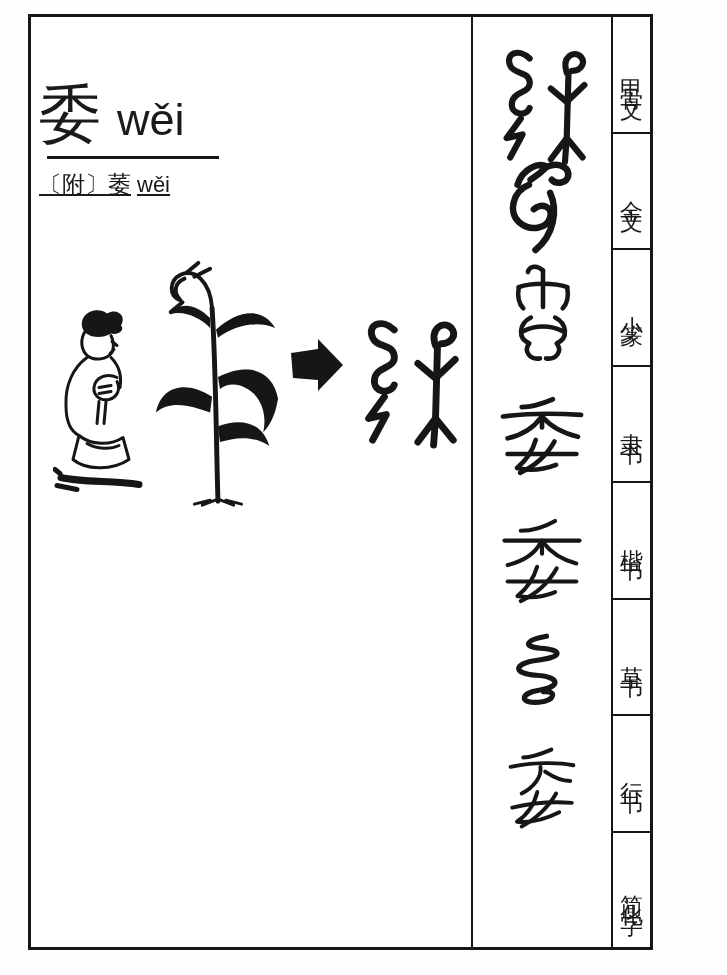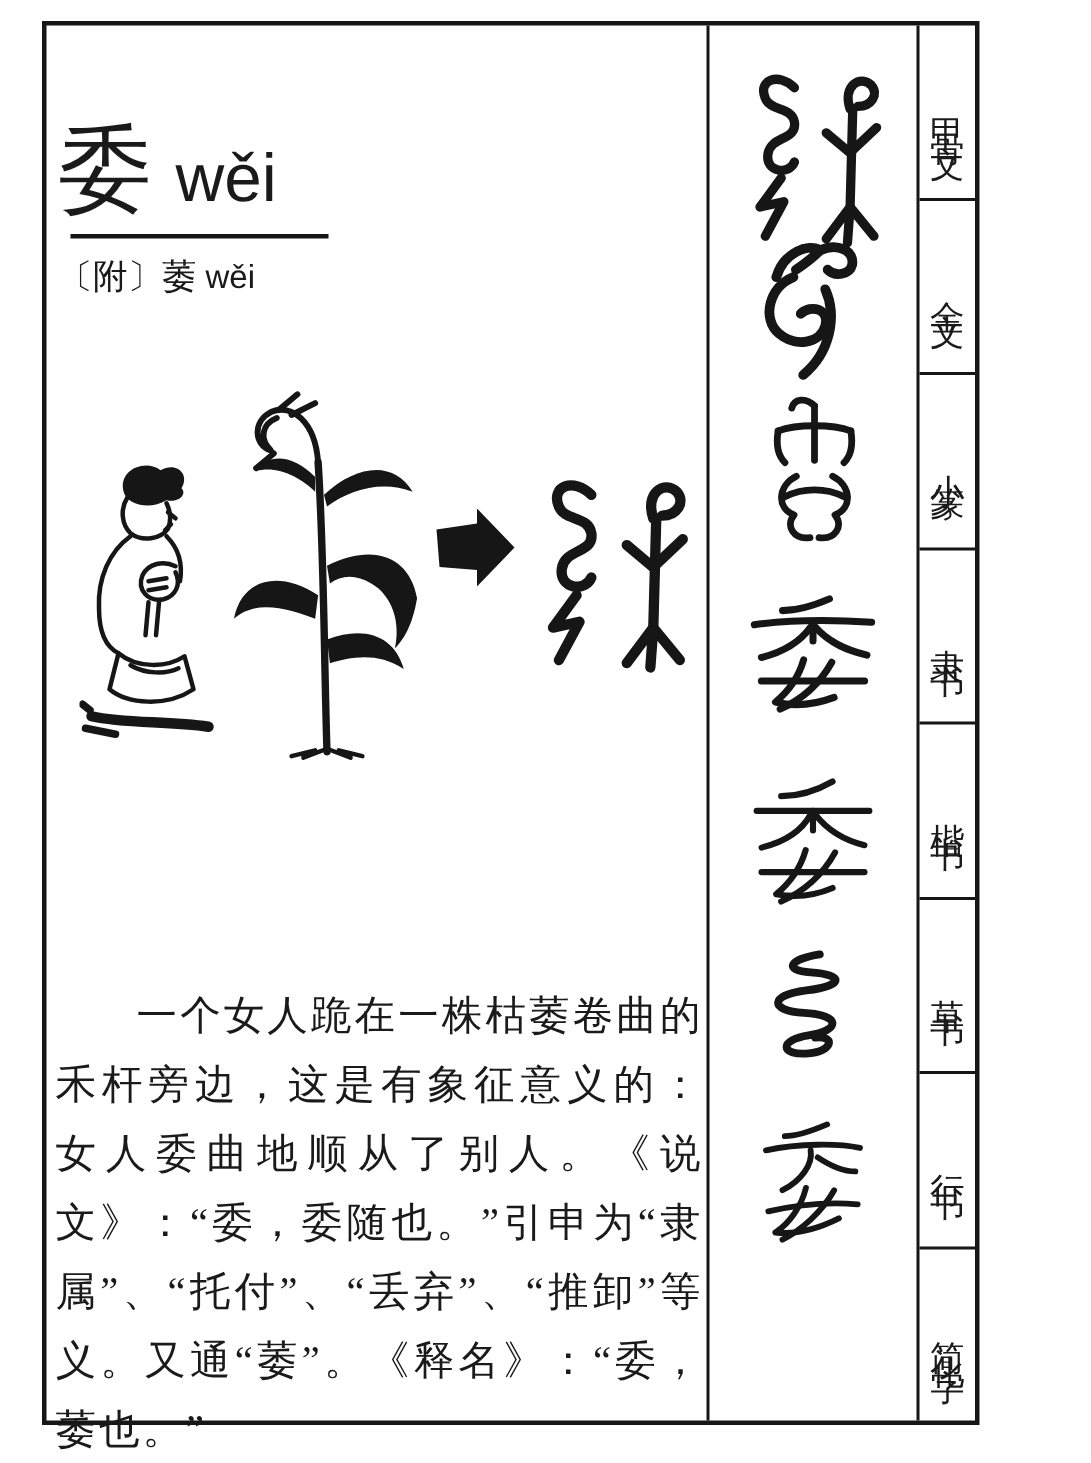--- a/index.html
+++ b/index.html
@@ -11,21 +11,21 @@
   .frame{
     position:absolute;left:28px;top:14px;width:625px;height:936px;
     border:3px solid #161616;box-sizing:border-box;display:flex;background:#fff;
   }
   
   .main{width:440px;position:relative;box-sizing:border-box;}
   .headword{position:absolute;left:8px;top:66px;display:flex;align-items:baseline;}
   .headword .char{font-size:62px;line-height:1;font-family:"Liberation Serif",serif;}
   .headword .pinyin{font-size:45px;line-height:1;margin-left:16px;font-family:"Liberation Sans",sans-serif;}
   .head-rule{position:absolute;left:16px;top:139px;width:172px;height:3px;background:#161616;}
-  .variant{position:absolute;left:8px;top:152px;font-size:23px;}
+  .variant{position:absolute;left:8px;top:152px;font-size:23px;text-decoration:underline;}
   .variant .vp{font-family:"Liberation Sans",sans-serif;font-size:22px;margin-left:6px;}
   .illustration{position:absolute;left:10px;top:240px;width:428px;height:250px;}
   .illustration svg{position:absolute;}
   .para{
     position:absolute;left:6px;top:610px;width:432px;
     font-size:27px;line-height:46px;letter-spacing:2px;
     text-indent:2em;text-align:justify;
   }
   
   .scripts{width:140px;border-left:2px solid #161616;position:relative;box-sizing:border-box;}
@@ -120,21 +120,20 @@
 
       <svg style="left:248px;top:80px" width="56" height="56" viewBox="0 0 56 54">
         <polygon class="ink-fill" points="2,15 29,11 29,1 54,27 29,53 29,42 4,40"></polygon>
       </svg>
 
       <svg style="left:308px;top:52px" width="118" height="152" viewBox="0 0 120 140">
         <use href="#sym-oracle"></use>
       </svg>
     </div>
 
-    <p class="para">一个女人跪在一株枯萎卷曲的禾杆旁边，这是有象征意义的：女人委曲地顺从了别人。《说文》：“委，委随也。”引申为“隶属”、“托付”、“丢弃”、“推卸”等义。又通“萎”。《释名》：“委，萎也。”</p>
   </div>
 
   <div class="scripts">
 
     <svg style="left:16px;top:24px" width="106" height="134" viewBox="0 0 120 140">
       <use href="#sym-oracle"></use>
     </svg>
 
     <svg style="left:18px;top:140px" width="102" height="106" viewBox="0 0 120 130">
       <g class="ink-stroke" stroke-width="8">

